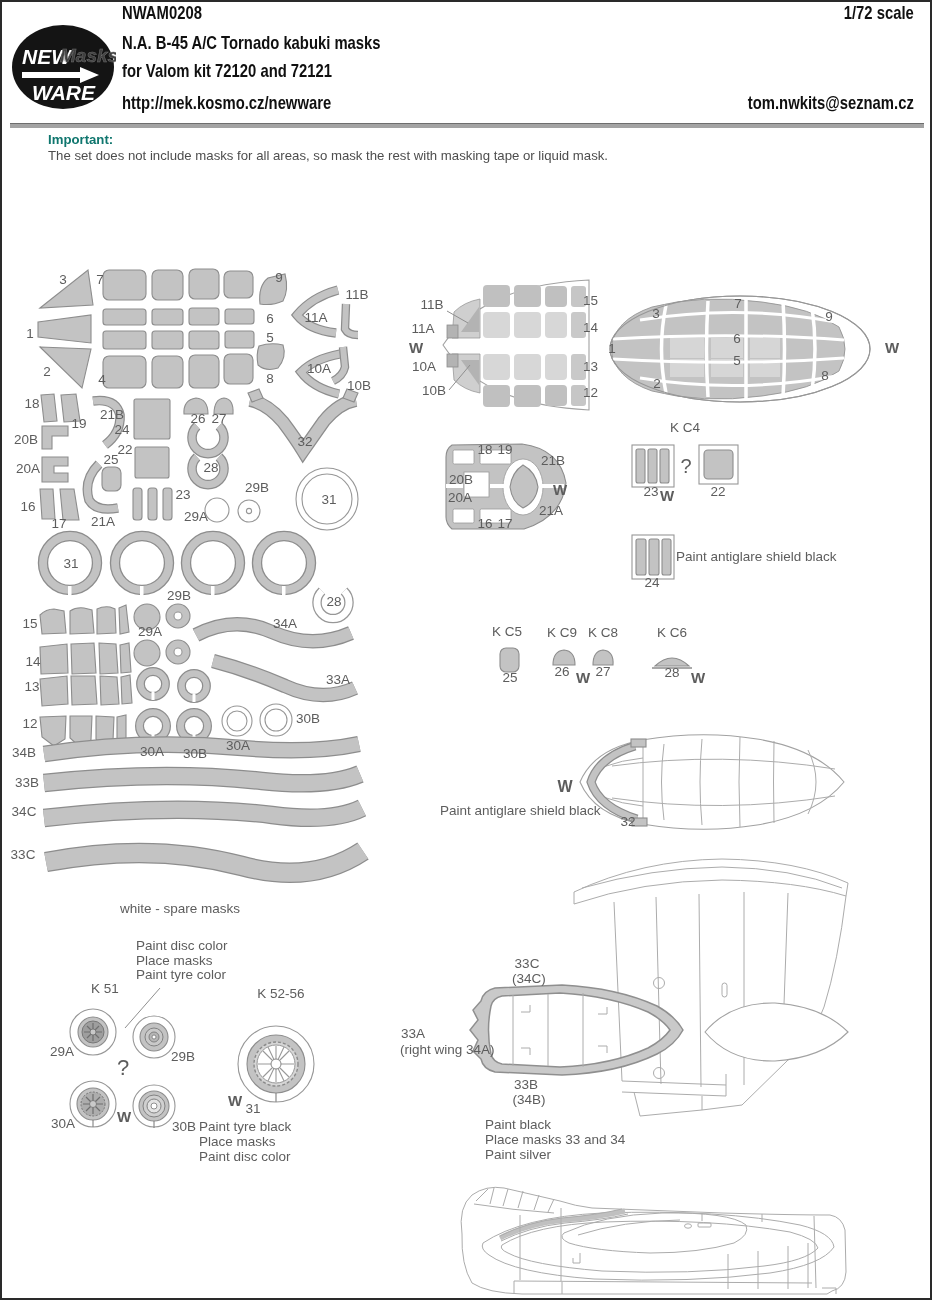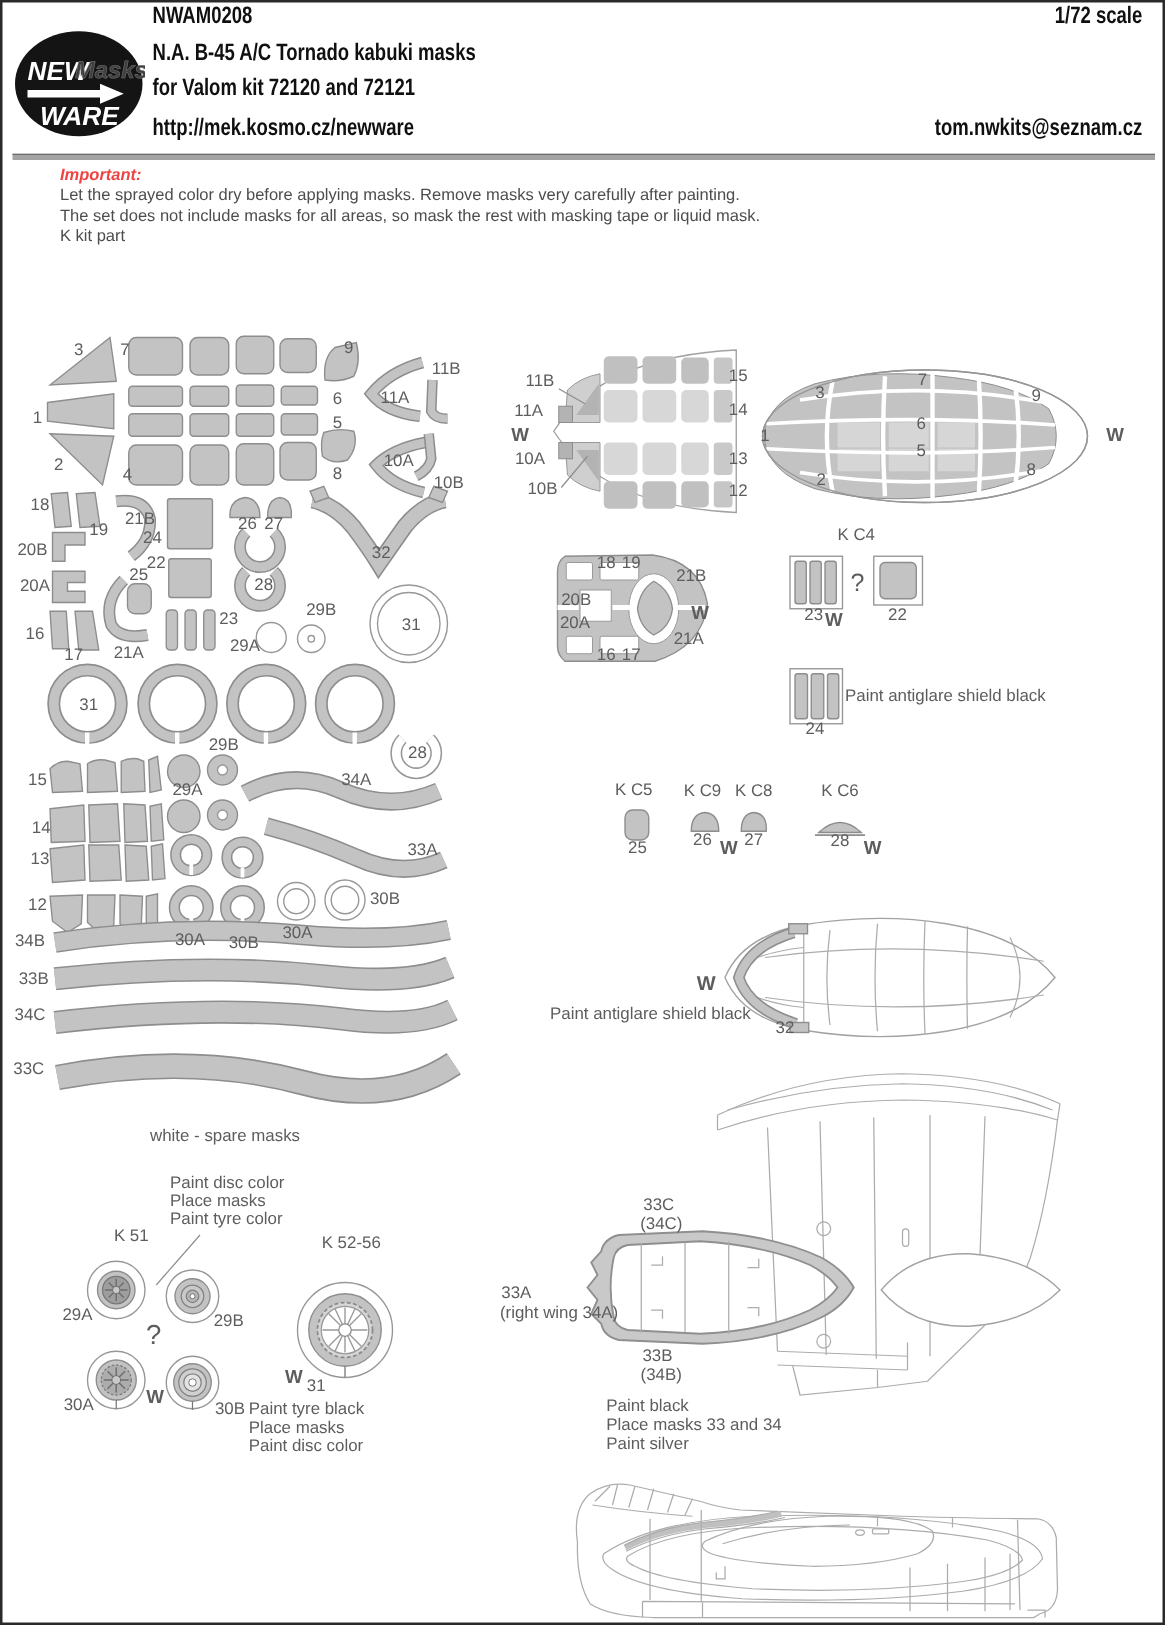--- a/index.html
+++ b/index.html
@@ -6,21 +6,21 @@
   .page{position:relative;width:932px;height:1300px;background:#fff;overflow:hidden;
         border:2px solid #2a2a2a;box-sizing:border-box;
         font-family:"Liberation Sans",sans-serif;color:#4f4f4f;}
   .abs{position:absolute;}
   .hline{position:absolute;font-weight:bold;color:#101010;white-space:nowrap;
          transform:scaleX(.78);transform-origin:0 0;font-size:19px;letter-spacing:0px;}
   .hline-r{position:absolute;font-weight:bold;color:#101010;white-space:nowrap;
          transform:scaleX(.78);transform-origin:100% 0;font-size:19px;right:16px;text-align:right;}
   .divider{position:absolute;left:8px;width:914px;top:121px;height:4px;background:#a3a3a3;border-top:1.6px solid #6d6d6d;}
   .instr{position:absolute;left:46px;top:130px;width:640px;font-size:13.2px;line-height:16.4px;color:#4d4d4d;}
-  .instr .hd{font-weight:bold;color:#ef4444;font-style:italic;}
+  .instr .hd{font-weight:bold;color:#0f766e;}
   .instr b{color:#111;}
   svg text{font-family:"Liberation Sans",sans-serif;}
   g[data-name="part-labels"] text{fill:#5d5d5d;}
   .m{fill:#c3c3c3;stroke:#8d8d8d;stroke-width:1.1;}
   .ml{fill:#d6d6d6;stroke:none;}
   .mw{fill:#fff;stroke:#979797;stroke-width:1.1;}
   .bo{fill:none;stroke:#8d8d8d;}
   .bi{fill:none;stroke:#c3c3c3;}
   .bow{fill:none;stroke:#979797;}
   .biw{fill:none;stroke:#fff;}
@@ -497,18 +497,16 @@
   <div class="hline" style="left:120px;top:0" data-name="product-code">NWAM0208</div>
   <div class="hline" style="left:120px;top:30px" data-name="product-title">N.A. B-45 A/C Tornado kabuki masks</div>
   <div class="hline" style="left:120px;top:58px" data-name="product-subtitle">for Valom kit 72120 and 72121</div>
   <div class="hline" style="left:120px;top:90px" data-name="website-url">http://mek.kosmo.cz/newware</div>
   <div class="hline-r" style="top:0" data-name="scale-label">1/72 scale</div>
   <div class="hline-r" style="top:90px" data-name="contact-email">tom.nwkits@seznam.cz</div>
   <div class="divider" data-name="header-divider"></div>
 
   <div class="instr" data-name="instructions-block">
     <div class="hd" data-name="instructions-heading">Important:</div>
-    <div data-name="instruction-line">Let the sprayed color dry before applying masks. Remove masks very carefully after painting.</div>
     <div data-name="instruction-line">The set does not include masks for all areas, so mask the rest with masking tape or liquid mask.</div>
-    <div data-name="instruction-line">K kit part</div>
   </div>
 
 </div>
 
 </body></html>

